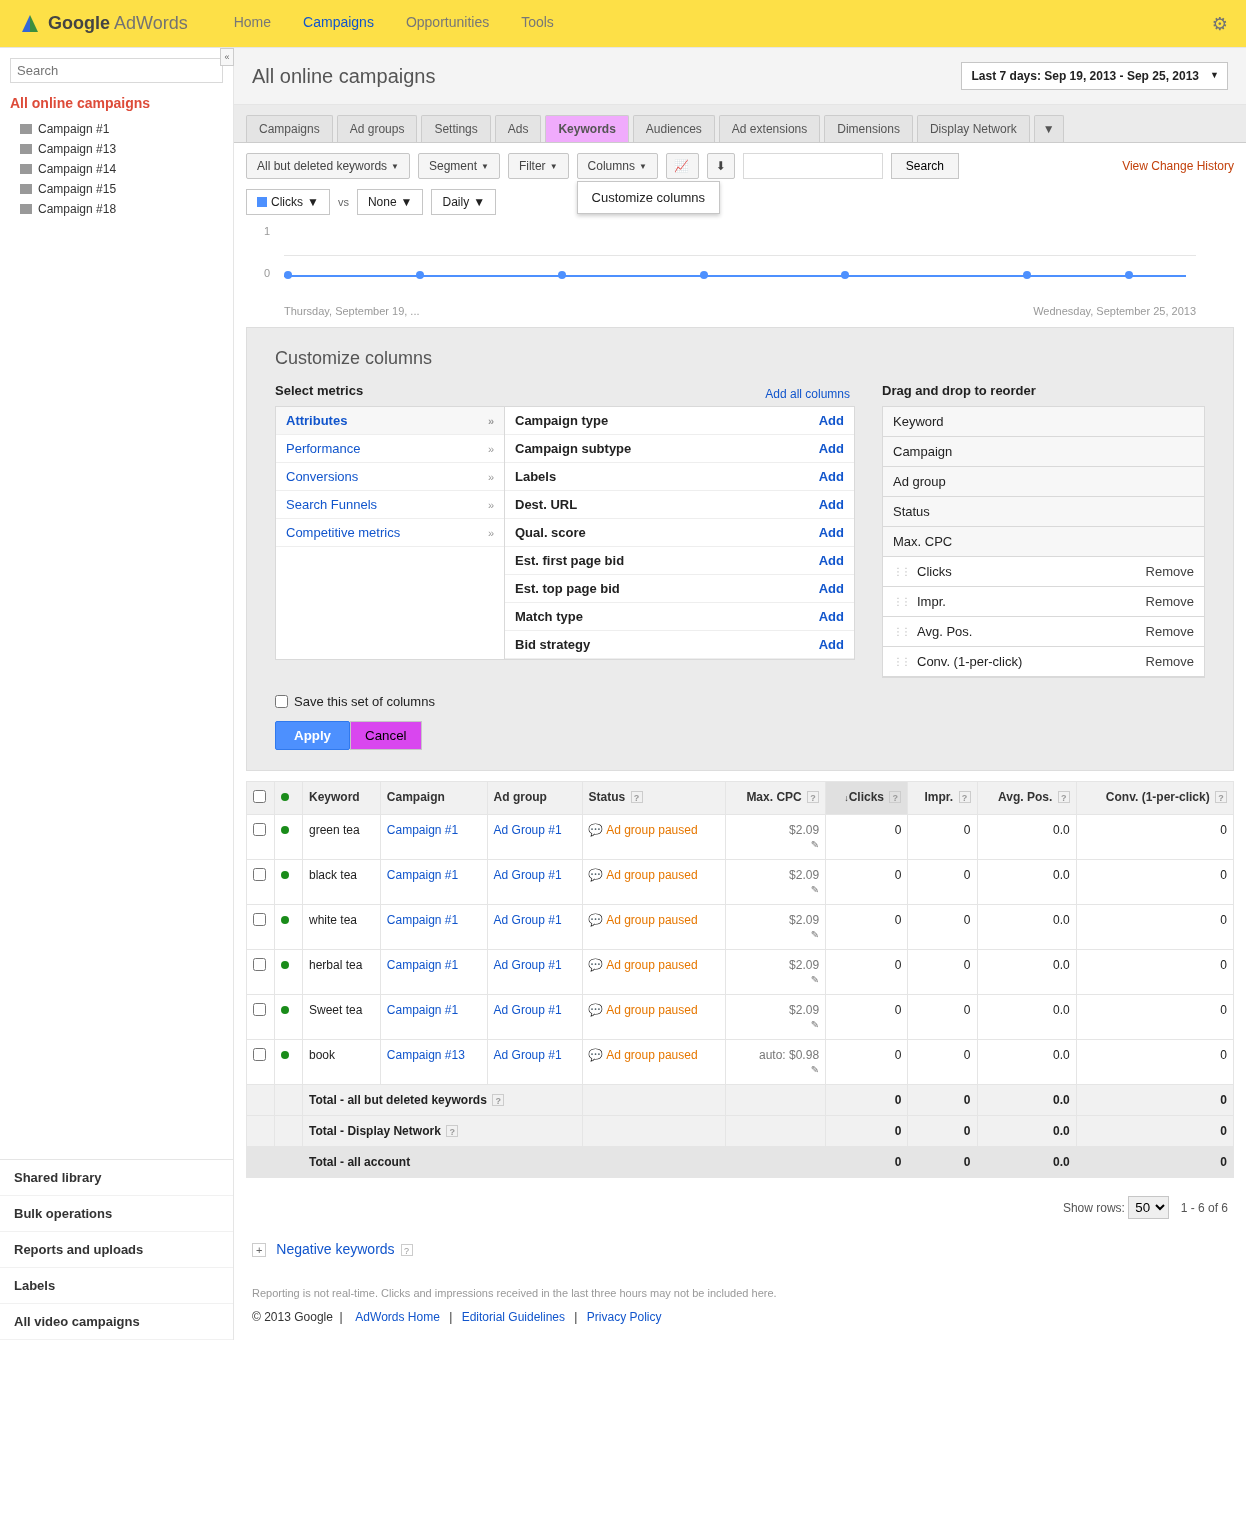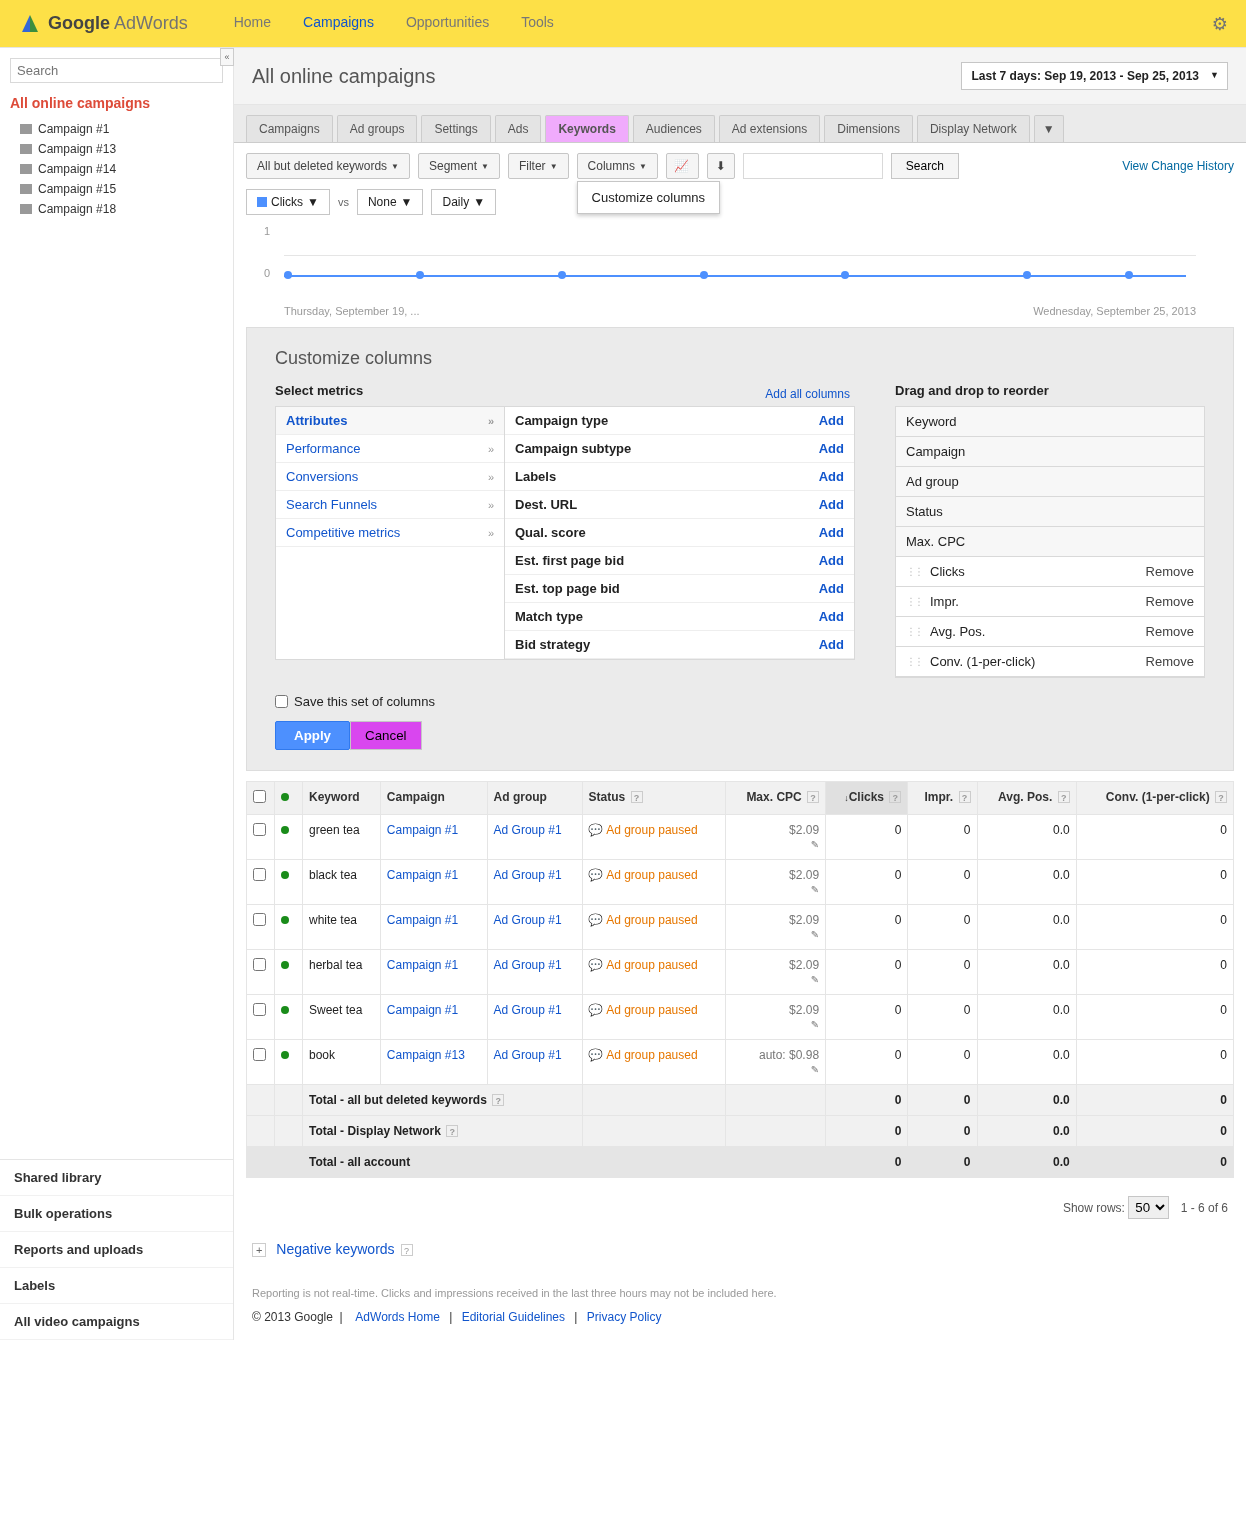--- a/index.html
+++ b/index.html
@@ -30,36 +30,36 @@
 .tabs{display:flex;padding:10px 12px 0;background:#ebebeb;border-bottom:1px solid #ccc;gap:4px}
 .tab{background:#e4e4e4;border:1px solid #ccc;border-bottom:none;padding:6px 12px;font-size:12px;color:#555;border-radius:2px 2px 0 0}
 .tab.active{background:#f0abfc;font-weight:bold}
 .tab.drop{padding:6px 8px}
 .toolbar{padding:10px 12px;display:flex;gap:8px;flex-wrap:wrap;align-items:center;background:#fff}
 .btn{border:1px solid #c6c6c6;background:#f5f5f5;padding:5px 10px;font-size:12px;color:#444;border-radius:2px;display:inline-flex;align-items:center;gap:4px}
 .btn .caret{font-size:8px}
 .btn.icon{padding:5px 8px}
 .search-box{border:1px solid #d9d9d9;width:140px;height:26px}
 .search-btn{border:1px solid #c6c6c6;background:#f5f5f5;padding:5px 14px;font-size:12px}
-.change-history{margin-left:auto;color:#0369a1;font-size:12px}
+.change-history{margin-left:auto;color:#c2410c;font-size:12px}
 .toolbar2{padding:0 12px 10px;display:flex;gap:8px;align-items:center}
 .chip{border:1px solid #c6c6c6;padding:5px 10px;font-size:12px;display:flex;align-items:center;gap:4px}
 .chip .sq{width:10px;height:10px;background:#4d90fe}
 .vs{font-size:11px;color:#666}
 .popup{position:relative}
 .popup-box{position:absolute;top:28px;left:0;background:#fff;border:1px solid #c6c6c6;box-shadow:0 2px 4px rgba(0,0,0,.2);padding:8px 14px;font-size:13px;white-space:nowrap;z-index:9}
 .chart-area{padding:10px 50px;position:relative;height:80px}
 .chart-line{border-top:1px solid #e5e5e5;margin-top:20px}
 .chart-axis{position:absolute;left:50px;right:60px;top:50px;height:2px;background:#4d90fe}
 .chart-dot{width:8px;height:8px;background:#4d90fe;border-radius:50%;position:absolute;top:46px}
 .chart-labels{display:flex;justify-content:space-between;padding:0 50px;font-size:11px;color:#999}
 .customize-panel{margin:10px 12px;background:#ebebeb;border:1px solid #ddd;padding:20px 28px}
 .cp-title{font-size:18px;color:#555;margin-bottom:14px}
 .cp-sub{font-weight:bold;font-size:13px;margin-bottom:8px}
-.cp-grid{display:flex;gap:40px}
+.cp-grid{display:flex;gap:27px}
 .cp-left{width:580px;display:flex}
 .metric-cats{width:230px;border:1px solid #d9d9d9;background:#fff}
 .metric-cats div{padding:6px 10px;border-bottom:1px solid #eee;font-size:13px;color:#15c;display:flex;justify-content:space-between;align-items:center}
 .metric-cats div.active{font-weight:bold;background:#f7f7f7}
 .metric-cats .arr{color:#999;font-size:11px}
 .metric-list{flex:1;border:1px solid #d9d9d9;border-left:none;background:#fff;position:relative}
 .add-all{position:absolute;top:-20px;right:4px;font-size:12px;color:#15c}
 .metric-list .row{padding:6px 10px;border-bottom:1px solid #eee;font-size:13px;display:flex;justify-content:space-between}
 .metric-list .row b{font-weight:bold}
 .metric-list .add{color:#15c;font-weight:bold}

